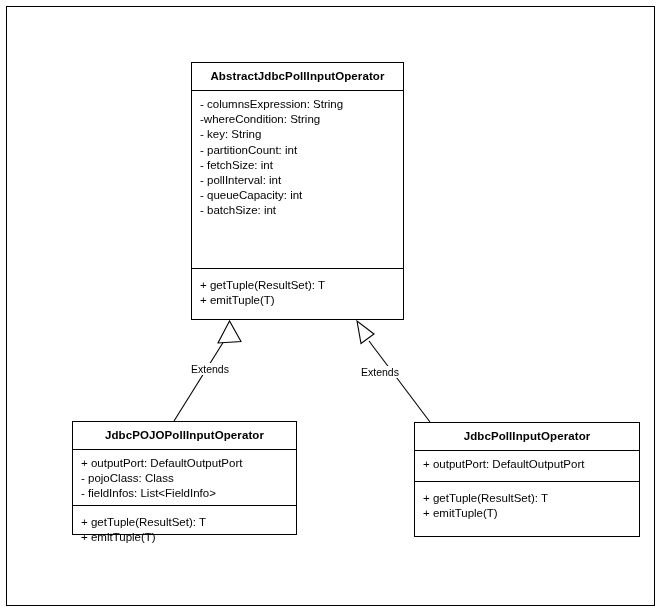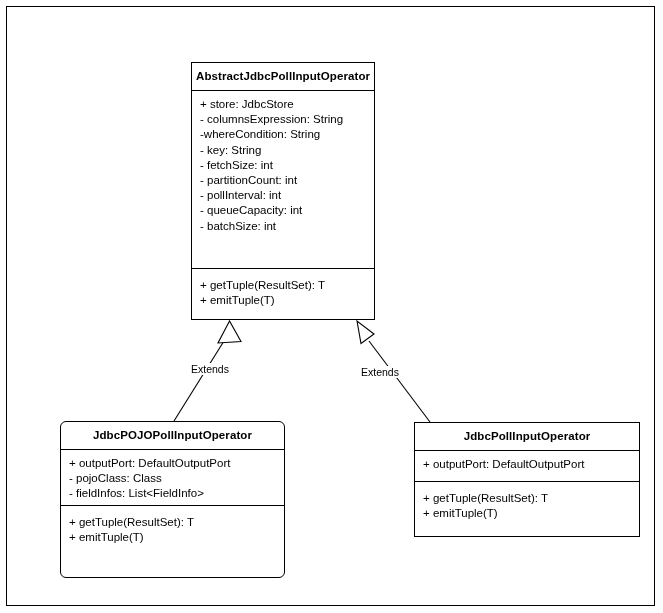--- a/index.html
+++ b/index.html
@@ -93,40 +93,39 @@
     <g>
       <line x1="430" y1="422" x2="369" y2="341" stroke="#000000" stroke-width="1.1"></line>
       <polygon points="357,321 361,343.5 374,334" fill="#ffffff" stroke="#000000" stroke-width="1.1" stroke-linejoin="miter"></polygon>
     </g>
   </svg>
 
   <div class="edge-label" style="left:190px; top:363px;">Extends</div>
 
   <div class="edge-label" style="left:360px; top:366px;">Extends</div>
 
-  <div class="uml-class" style="left:191px; top:62px; width:184px; height:258px;">
+  <div class="uml-class" style="left:191px; top:62px; width:213px; height:258px;">
     <div class="uml-title">AbstractJdbcPollInputOperator</div>
     <div class="uml-section divided" style="height:178px;">
-      <div class="uml-row">+ store: JdbcStore</div>
       <div class="uml-row">- columnsExpression: String</div>
       <div class="uml-row">-whereCondition: String</div>
       <div class="uml-row">- key: String</div>
+      <div class="uml-row">- partitionCount: int</div>
       <div class="uml-row">- fetchSize: int</div>
-      <div class="uml-row">- partitionCount: int</div>
       <div class="uml-row">- pollInterval: int</div>
       <div class="uml-row">- queueCapacity: int</div>
       <div class="uml-row">- batchSize: int</div>
     </div>
     <div class="uml-section" style="height:52px; padding-top:9px;">
       <div class="uml-row">+ getTuple(ResultSet): T</div>
       <div class="uml-row">+ emitTuple(T)</div>
     </div>
   </div>
 
-  <div class="uml-class" style="left:60px; top:421px; width:225px; height:157px;border-radius:6px;">
+  <div class="uml-class" style="left:72px; top:421px; width:225px; height:114px;">
     <div class="uml-title">JdbcPOJOPollInputOperator</div>
     <div class="uml-section divided" style="height:56px;">
       <div class="uml-row">+ outputPort: DefaultOutputPort</div>
       <div class="uml-row">- pojoClass: Class</div>
       <div class="uml-row">- fieldInfos: List&lt;FieldInfo&gt;</div>
     </div>
     <div class="uml-section" style="height:72px; padding-top:9px;">
       <div class="uml-row">+ getTuple(ResultSet): T</div>
       <div class="uml-row">+ emitTuple(T)</div>
     </div>

